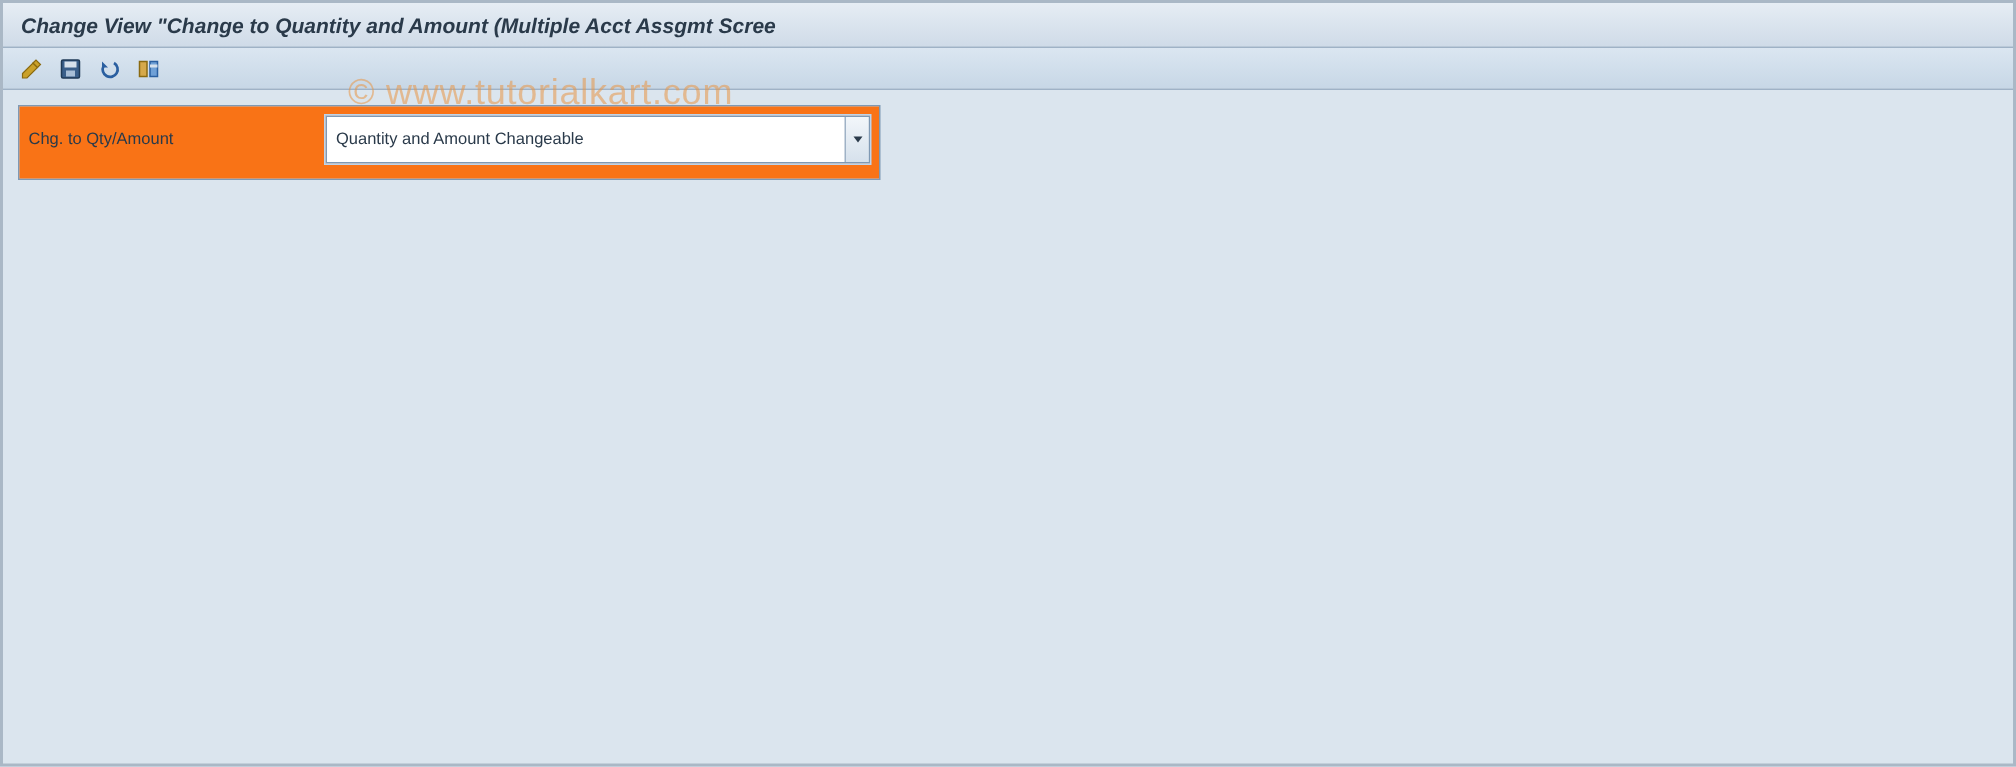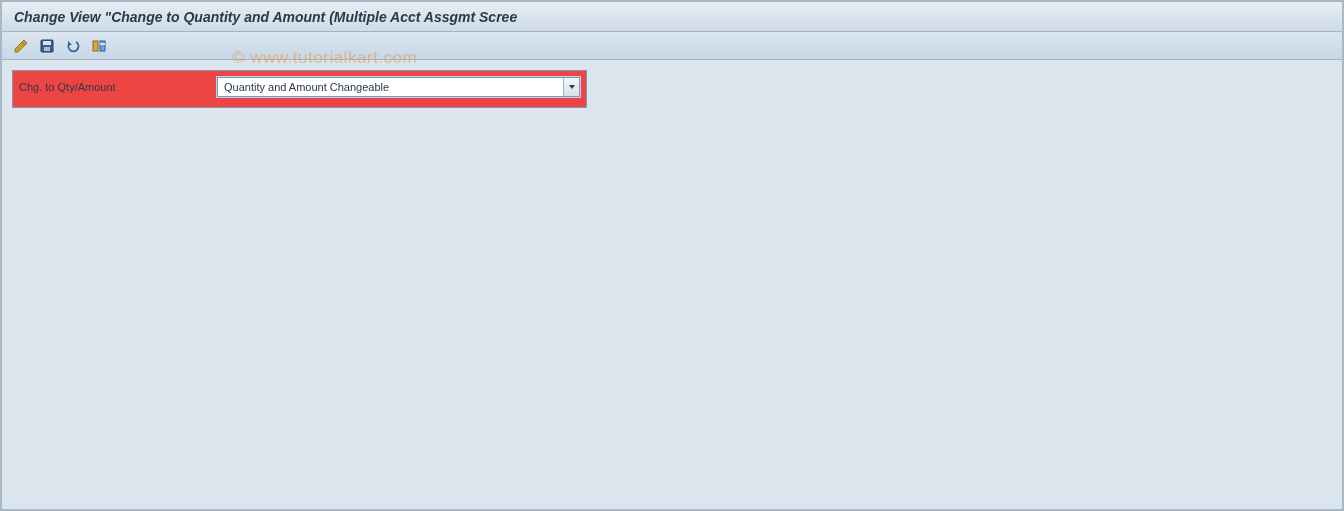--- a/index.html
+++ b/index.html
@@ -47,29 +47,29 @@
   }
   .panel-header {
     background: linear-gradient(#dfe9f3, #cfdceb);
     border-bottom: 1px solid #9fb2c6;
     padding: 3px 6px;
     color: #2a3a4a;
     font-size: 11px;
   }
   .panel-body {
     padding: 6px 6px 10px 6px;
-    background: #ef4444;
+    background: #f97316;
   }
   .row { display: flex; align-items: center; gap: 8px; }
   .field-label { width: 190px; color: #2a3a4a; font-size: 11px; }
 
   .dropdown {
     position: relative;
     flex: 1;
-    height: 20px;
+    height: 32px;
     background: #fff;
     border: 1px solid #7f99b4;
     display: flex;
     align-items: center;
     padding: 0 18px 0 6px;
     font-size: 11px;
     color: #2a3a4a;
     cursor: pointer;
     outline: 1px solid #bcd4ec;
   }
@@ -79,21 +79,21 @@
     width: 16px; height: 100%;
     border-left: 1px solid #9fb2c6;
     background: linear-gradient(#f2f6fa, #d6e1ec);
     display: flex; align-items: center; justify-content: center;
   }
   .dd-arrow svg { width: 8px; height: 8px; }
 
   .watermark {
     position: absolute;
     top: 46px; left: 230px;
-    font-size: 17px;
+    font-size: 24px;
     color: rgba(231, 150, 70, 0.55);
     pointer-events: none;
     user-select: none;
     letter-spacing: 0.5px;
   }
 </style>
 </head>
 <body>
 
 <div class="title-bar">

